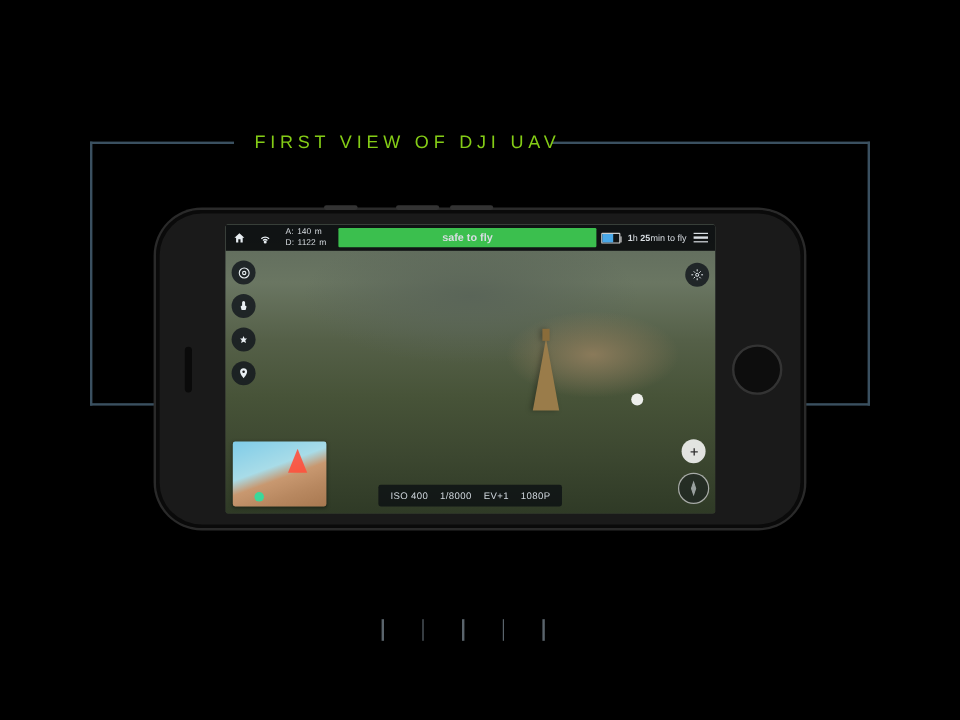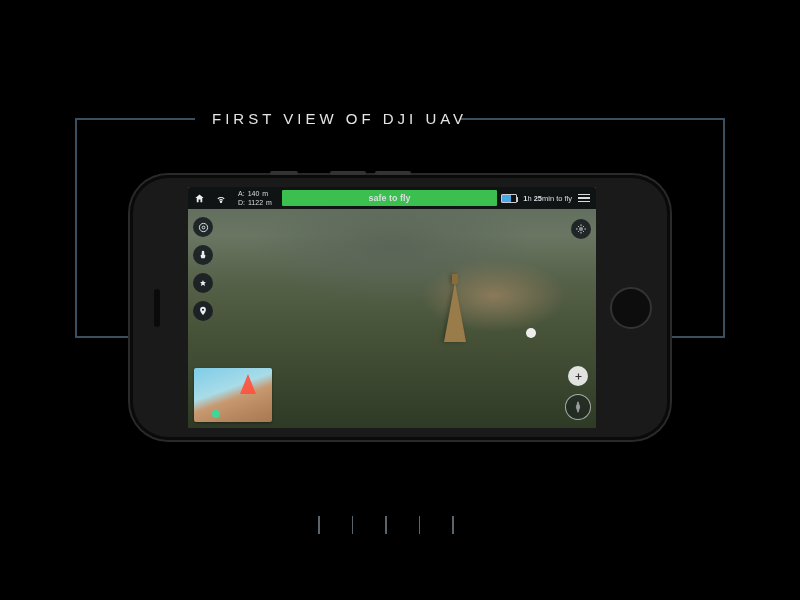--- a/index.html
+++ b/index.html
@@ -25,21 +25,21 @@
   }
   .frame-top-right {
     position: absolute;
     left: 460px; top: 118px;
     width: 265px; height: 2px;
     background: #3a5060;
   }
   .frame-title {
     position: absolute;
     left: 212px; top: 110px;
-    color: #e5e5e5;
+    color: #84cc16;
     font-size: 15px;
     letter-spacing: 4px;
     font-weight: 500;
   }
   .phone {
     position: absolute;
     left: 130px; top: 175px;
     width: 540px; height: 265px;
     background: #1a1a1a;
     border-radius: 38px;
@@ -344,20 +344,26 @@
       </div>
       <div class="compass">
         <svg width="14" height="14" viewBox="0 0 24 24" fill="none" stroke="#e8eef2" stroke-width="1.5">
             <path d="M12 3l3 9-3 9-3-9z" fill="#e8eef2" opacity="0.6"></path>
           </svg>
       </div>
     </div>
 
     <div class="minimap"></div>
 
+    <div class="camset">
+      <span>ISO 400</span>
+      <span>1/8000</span>
+      <span>EV+1</span>
+      <span>1080P</span>
+    </div>
   </div>
 </div>
 
 <div class="bottom-ticks">
   <div class="tick"></div>
   <div class="tick"></div>
   <div class="tick"></div>
   <div class="tick"></div>
   <div class="tick"></div>
 </div>

